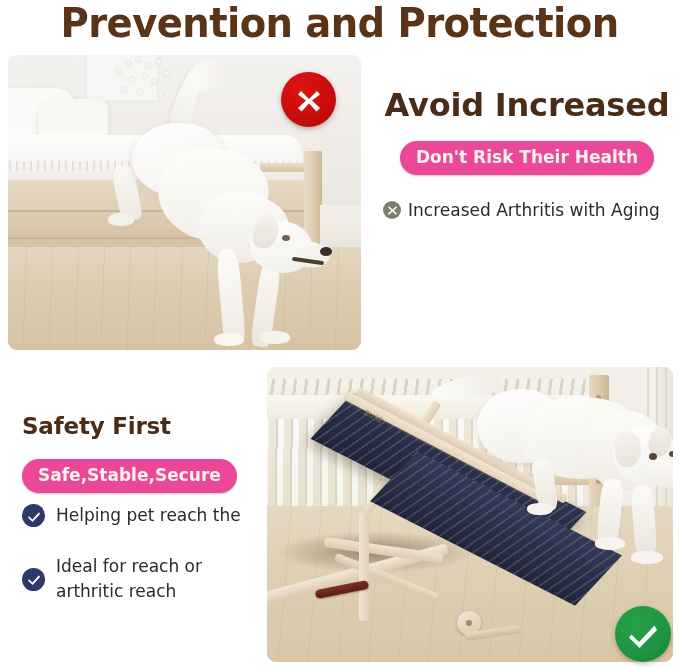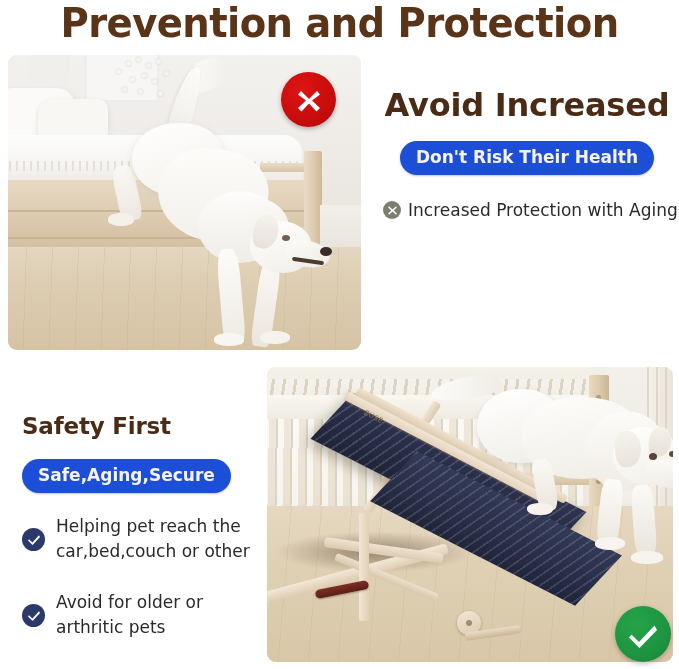--- a/index.html
+++ b/index.html
@@ -607,21 +607,21 @@
     color: #4a2c16;
     font-size: 32px;
     line-height: 38px;
     white-space: nowrap;
     letter-spacing: -0.2px;
   }
   .head-avoid { text-align: center; }
 
   .pill {
     display: inline-block;
-    background: #1d4ed8;
+    background: #ec4899;
     color: #f7f2ea;
     font-family: "DejaVu Sans", sans-serif;
     font-weight: bold;
     font-size: 17px;
     line-height: 1;
     padding: 8px 16px 9px;
     border-radius: 18px;
     white-space: nowrap;
     box-shadow: 0 1px 2px rgba(90,60,30,.3);
   }
@@ -652,21 +652,21 @@
   }
 
   
   .col-left {
     position: absolute;
     left: 22px;
     top: 406px;
     width: 250px;
   }
   .head-safety { font-size: 23px; line-height: 40px; }
-  .bullets-check { margin-top: 21px; }
+  .bullets-check { margin-top: 10px; }
   .bullet-c {
     display: flex;
     align-items: center;
     gap: 11px;
     margin-bottom: 26px;
   }
   .bullet-c .bullet-text-c {
     font-family: "DejaVu Sans", sans-serif;
     font-size: 17px;
     line-height: 25px;
@@ -815,49 +815,48 @@
     <span class="pill">Don't Risk Their Health</span>
   </div>
 
   <div class="bullets-x">
     <div class="bullet">
       <span class="ico-x">
         <svg width="11" height="11" viewBox="0 0 11 11" aria-hidden="true">
           <path d="M2 1.2 L5.5 4.6 L9 1.2 L9.9 2.6 L6.6 5.5 L9.9 8.4 L9 9.8 L5.5 6.4 L2 9.8 L1.1 8.4 L4.4 5.5 L1.1 2.6 Z" fill="#ffffff"></path>
         </svg>
       </span>
-      <span class="bullet-text">Increased Protection with Aging</span>
+      <span class="bullet-text">Increased Arthritis with Aging</span>
     </div>
   </div>
 </div>
 
 <div class="col-left">
   <div class="head-lg head-safety">Safety First</div>
 
   <div class="pill-wrap-left">
-    <span class="pill">Safe,Aging,Secure</span>
+    <span class="pill">Safe,Stable,Secure</span>
   </div>
 
   <div class="bullets-check">
     <div class="bullet-c">
       <span class="ico-check">
         <svg width="14" height="14" viewBox="0 0 14 14" aria-hidden="true">
           <path d="M2 7.2 L5.4 10.6 L12 3.2 L13 5 L5.6 13 L1 8.4 Z" fill="#ffffff"></path>
         </svg>
       </span>
       <span>
         <span class="bullet-text-c" style="display:block">Helping pet reach the</span>
-        <span class="bullet-text-c" style="display:block">car,bed,couch or other</span>
       </span>
     </div>
     <div class="bullet-c">
       <span class="ico-check">
         <svg width="14" height="14" viewBox="0 0 14 14" aria-hidden="true">
           <path d="M2 7.2 L5.4 10.6 L12 3.2 L13 5 L5.6 13 L1 8.4 Z" fill="#ffffff"></path>
         </svg>
       </span>
       <span>
-        <span class="bullet-text-c" style="display:block">Avoid for older or</span>
-        <span class="bullet-text-c" style="display:block">arthritic pets</span>
+        <span class="bullet-text-c" style="display:block">Ideal for reach or</span>
+        <span class="bullet-text-c" style="display:block">arthritic reach</span>
       </span>
     </div>
   </div>
 </div>
 
 </body></html>

